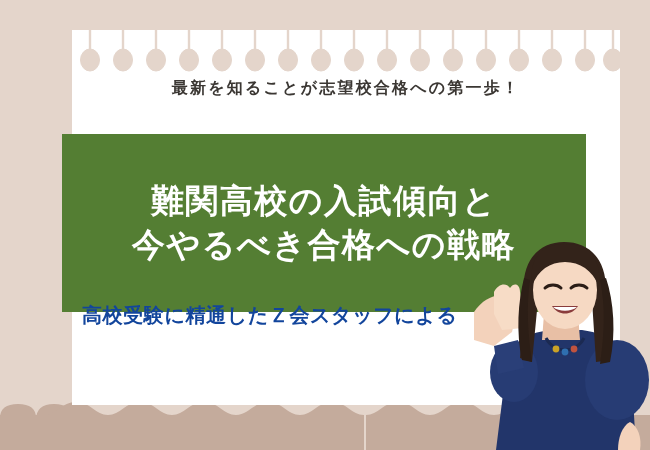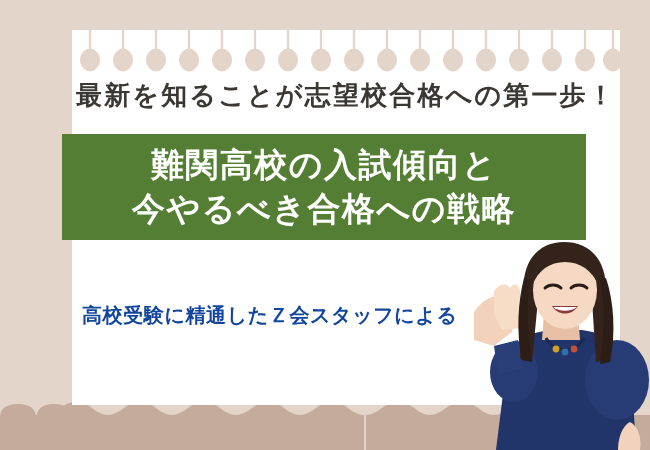--- a/index.html
+++ b/index.html
@@ -53,34 +53,34 @@
   }
 
   
   .kicker {
     position: absolute;
     left: 0;
     top: 48px;
     width: 548px;
     text-align: center;
     color: #3b3733;
-    font-size: 26px;
+    font-size: 16px;
     font-weight: bold;
     letter-spacing: 2.2px;
     white-space: nowrap;
     z-index: 4;
   }
 
   
   .green-block {
     position: absolute;
     left: -10px;
     top: 104px;
     width: 524px;
-    height: 106px;
+    height: 178px;
     background: #547e33;
     z-index: 4;
     display: flex;
     flex-direction: column;
     align-items: center;
     justify-content: center;
   }
   .green-line {
     color: #ffffff;
     font-size: 33px;

